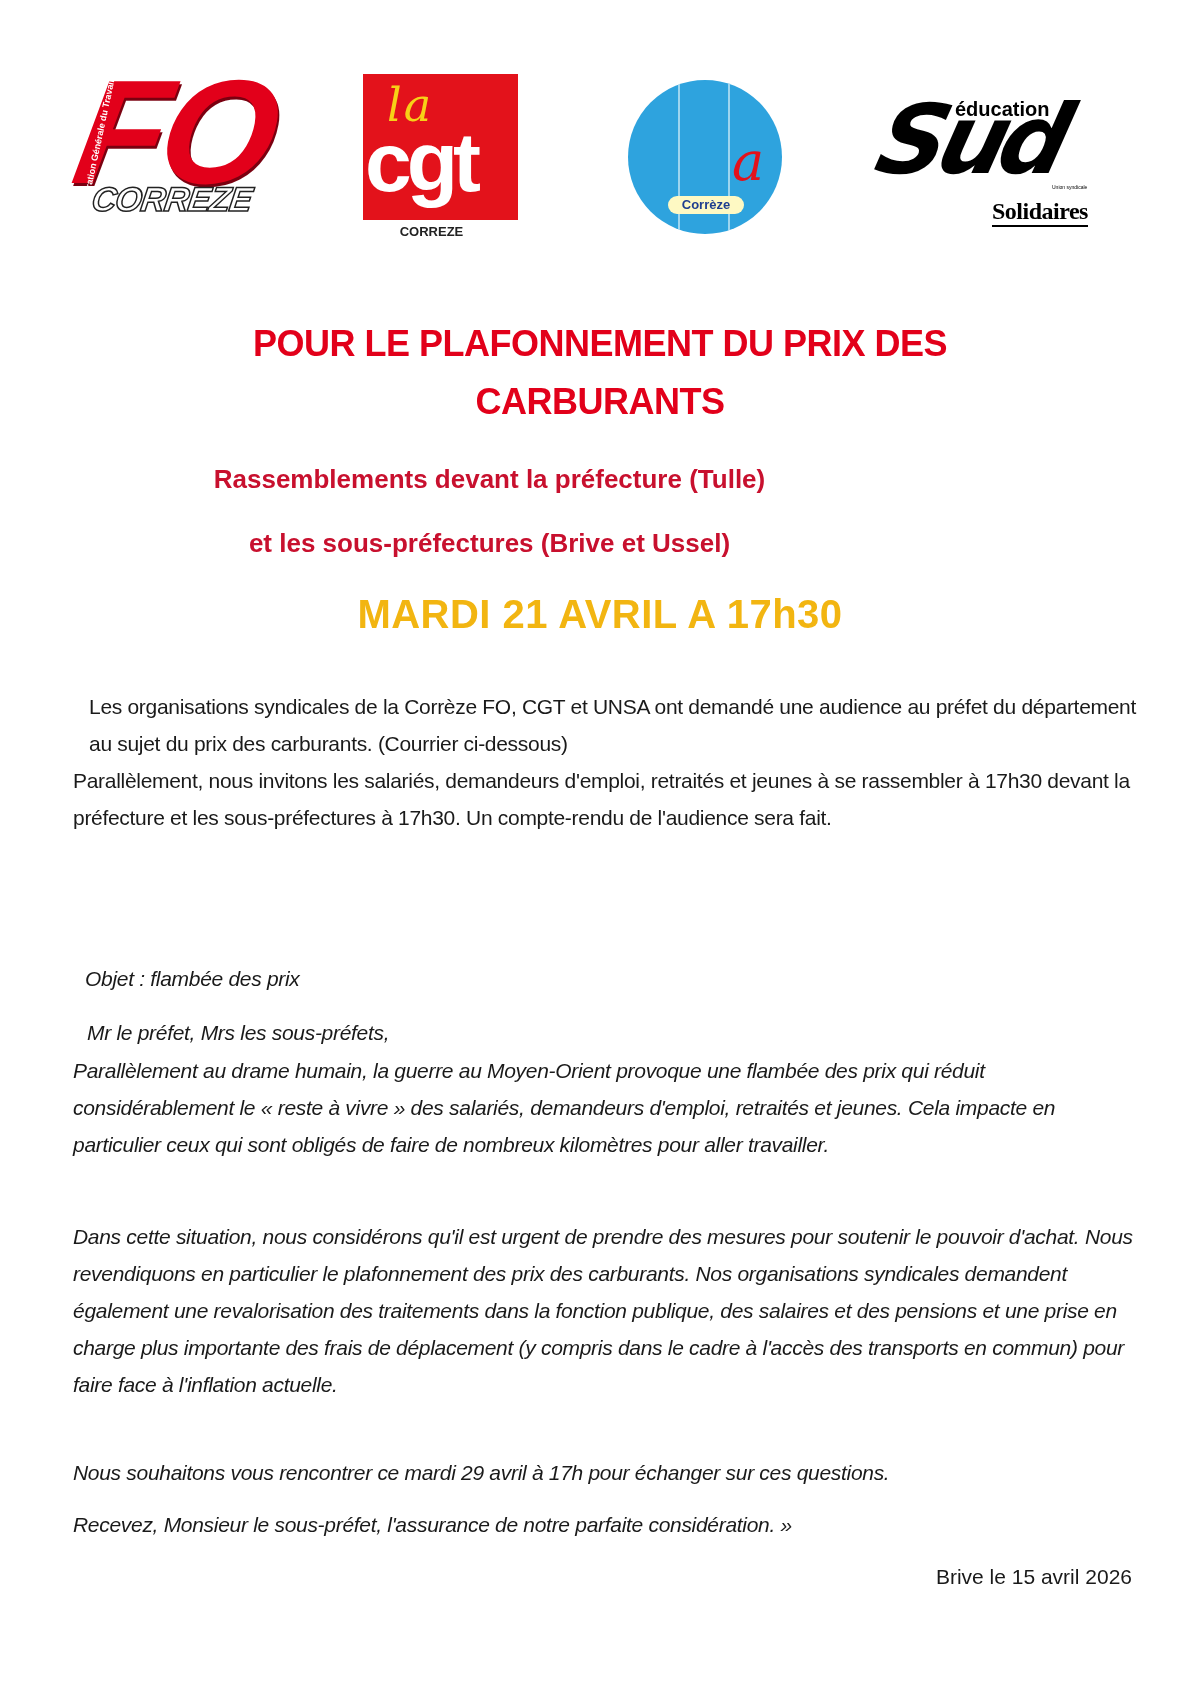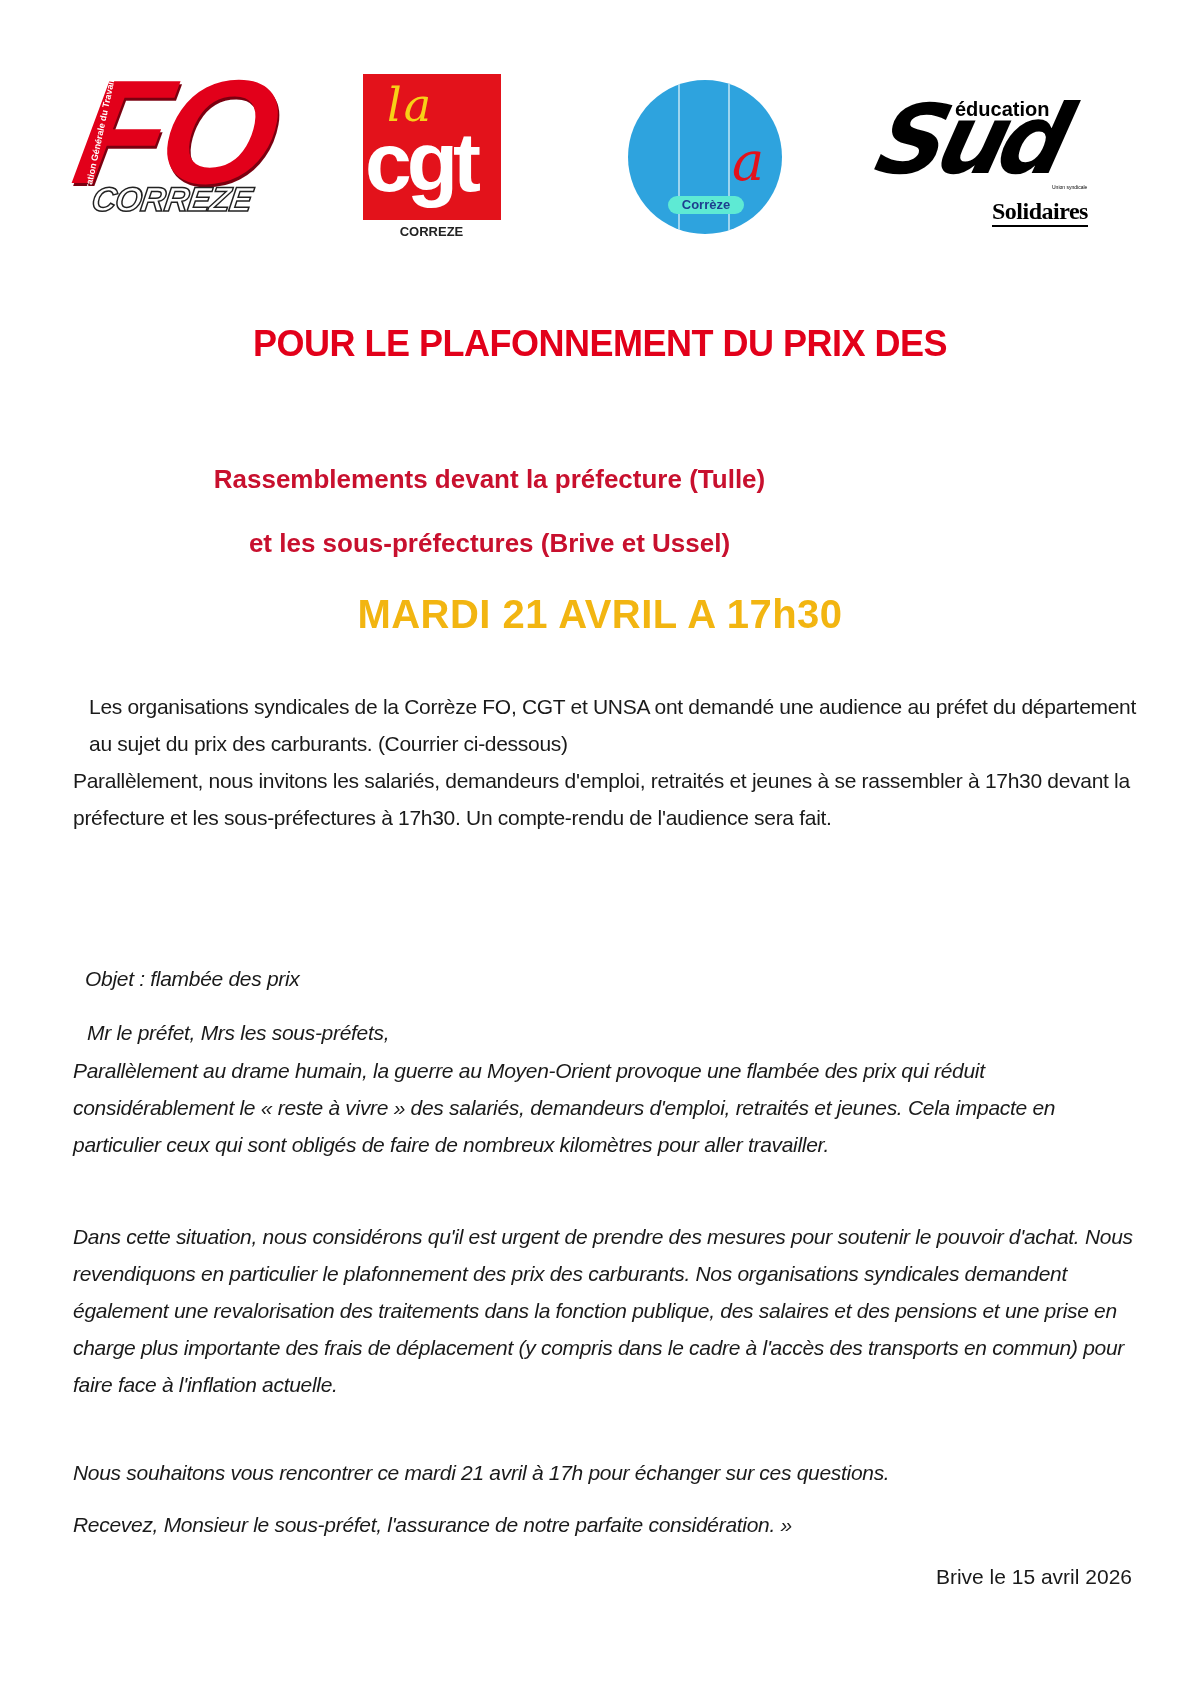--- a/index.html
+++ b/index.html
@@ -24,38 +24,38 @@
       transform: rotate(-78deg); font-size: 9px; color: #fff; white-space: nowrap; font-weight: bold;
     }
     .fo .corr {
       position: absolute; left: 22px; top: 108px; font-weight: 900; font-style: italic;
       font-size: 34px; color: #fff; -webkit-text-stroke: 1.5px #222; letter-spacing: -1px;
       transform: skewX(-8deg);
     }
 
     
     .cgt { left: 363px; top: 74px; width: 140px; height: 168px; }
-    .cgt .box { position: absolute; left: 0; top: 0; width: 138px; height: 146px; background: #e3121b; overflow: hidden; }
+    .cgt .box { position: absolute; left: 0; top: 0; width: 155px; height: 146px; background: #e3121b; overflow: hidden; }
     .cgt .la {
       position: absolute; left: 24px; top: 4px; font-family: "DejaVu Serif", serif; font-style: italic;
       font-size: 46px; color: #f7d117; letter-spacing: 2px;
     }
     .cgt .word {
       position: absolute; left: 2px; top: 46px; font-weight: bold; font-size: 84px;
       color: #fff; letter-spacing: -5px; line-height: 1;
     }
     .cgt .sub { position: absolute; left: 0; top: 150px; width: 137px; text-align: center; font-weight: bold; font-size: 13px; color: #222; }
 
     
     .unsa { left: 628px; top: 80px; width: 154px; height: 154px; border-radius: 50%; background: #2ea3de; overflow: hidden; }
     .unsa .line { position: absolute; top: 0; width: 2px; height: 154px; background: #cde9f7; opacity: .7; }
     .unsa .txt { position: absolute; left: 20px; top: 38px; font-family: "DejaVu Serif", serif; font-weight: bold; font-size: 60px; color: #fff; letter-spacing: -4px; }
     .unsa .a { position: absolute; left: 104px; top: 50px; font-family: "DejaVu Serif", serif; font-style: italic; font-size: 54px; color: #e3121b; }
     .unsa .tag {
-      position: absolute; left: 40px; top: 116px; width: 76px; height: 18px; background: #5eead4; border-radius: 9px;
+      position: absolute; left: 40px; top: 116px; width: 76px; height: 18px; background: #fef9c3; border-radius: 9px;
       font-size: 13px; font-weight: bold; color: #1e3d8f; text-align: center; line-height: 18px;
     }
 
     
     .sud { left: 880px; top: 88px; width: 220px; height: 150px; }
     .sud .edu { position: absolute; left: 75px; top: 10px; font-weight: bold; font-size: 20px; color: #000; }
     .sud .word {
       position: absolute; left: 0; top: 4px; font-family: "DejaVu Sans", sans-serif; font-weight: bold; font-style: italic;
       font-size: 96px; color: #000; letter-spacing: -8px; transform: skewX(-14deg); line-height: 1;
     }
@@ -118,30 +118,31 @@
   <div class="logo sud">
     <span class="word">Sud</span>
     <span class="edu">éducation</span>
     <span class="tiny">Union syndicale</span>
     <span class="sol">Solidaires</span>
   </div>
 </div>
 
 <div class="title">
   <div>POUR LE PLAFONNEMENT DU PRIX DES</div>
+  <div>CARBURANTS</div>
 </div>
 
 <div class="subtitle sub1">Rassemblements devant la préfecture (Tulle)</div>
 <div class="subtitle sub2">et les sous-préfectures (Brive et Ussel)</div>
 
 <div class="date-banner">MARDI 21 AVRIL A 17h30</div>
 
 <p class="para p1" style="margin:16px">Les organisations syndicales de la Corrèze FO, CGT et UNSA ont demandé une audience au préfet du département au sujet du prix des carburants. (Courrier ci-dessous)</p>
 <p class="para p2" style="margin:0">Parallèlement, nous invitons les salariés, demandeurs d'emploi, retraités et jeunes à se rassembler à 17h30 devant la préfecture et les sous-préfectures à 17h30. Un compte-rendu de l'audience sera fait.</p>
 
 <p class="para letter l0" style="margin:12px">Objet : flambée des prix</p>
 <p class="para letter l1" style="margin:14px">Mr le préfet, Mrs les sous-préfets,</p>
 <p class="para letter l2" style="margin:0">Parallèlement au drame humain, la guerre au Moyen-Orient provoque une flambée des prix qui réduit considérablement le « reste à vivre » des salariés, demandeurs d'emploi, retraités et jeunes. Cela impacte en particulier ceux qui sont obligés de faire de nombreux kilomètres pour aller travailler.</p>
 <p class="para letter l3" style="margin:0">Dans cette situation, nous considérons qu'il est urgent de prendre des mesures pour soutenir le pouvoir d'achat. Nous revendiquons en particulier le plafonnement des prix des carburants. Nos organisations syndicales demandent également une revalorisation des traitements dans la fonction publique, des salaires et des pensions et une prise en charge plus importante des frais de déplacement (y compris dans le cadre à l'accès des transports en commun) pour faire face à l'inflation actuelle.</p>
-<p class="para letter l4" style="margin:0">Nous souhaitons vous rencontrer ce mardi 21 avril à 17h pour échanger sur ces questions.</p>
+<p class="para letter l4" style="margin:0">Nous souhaitons vous rencontrer ce mardi 29 avril à 17h pour échanger sur ces questions.</p>
 <p class="para letter l5" style="margin:0">Recevez, Monsieur le sous-préfet, l'assurance de notre parfaite considération. »</p>
 
 <div class="sign">Brive le 15 avril 2026</div>
 
 </body></html>

